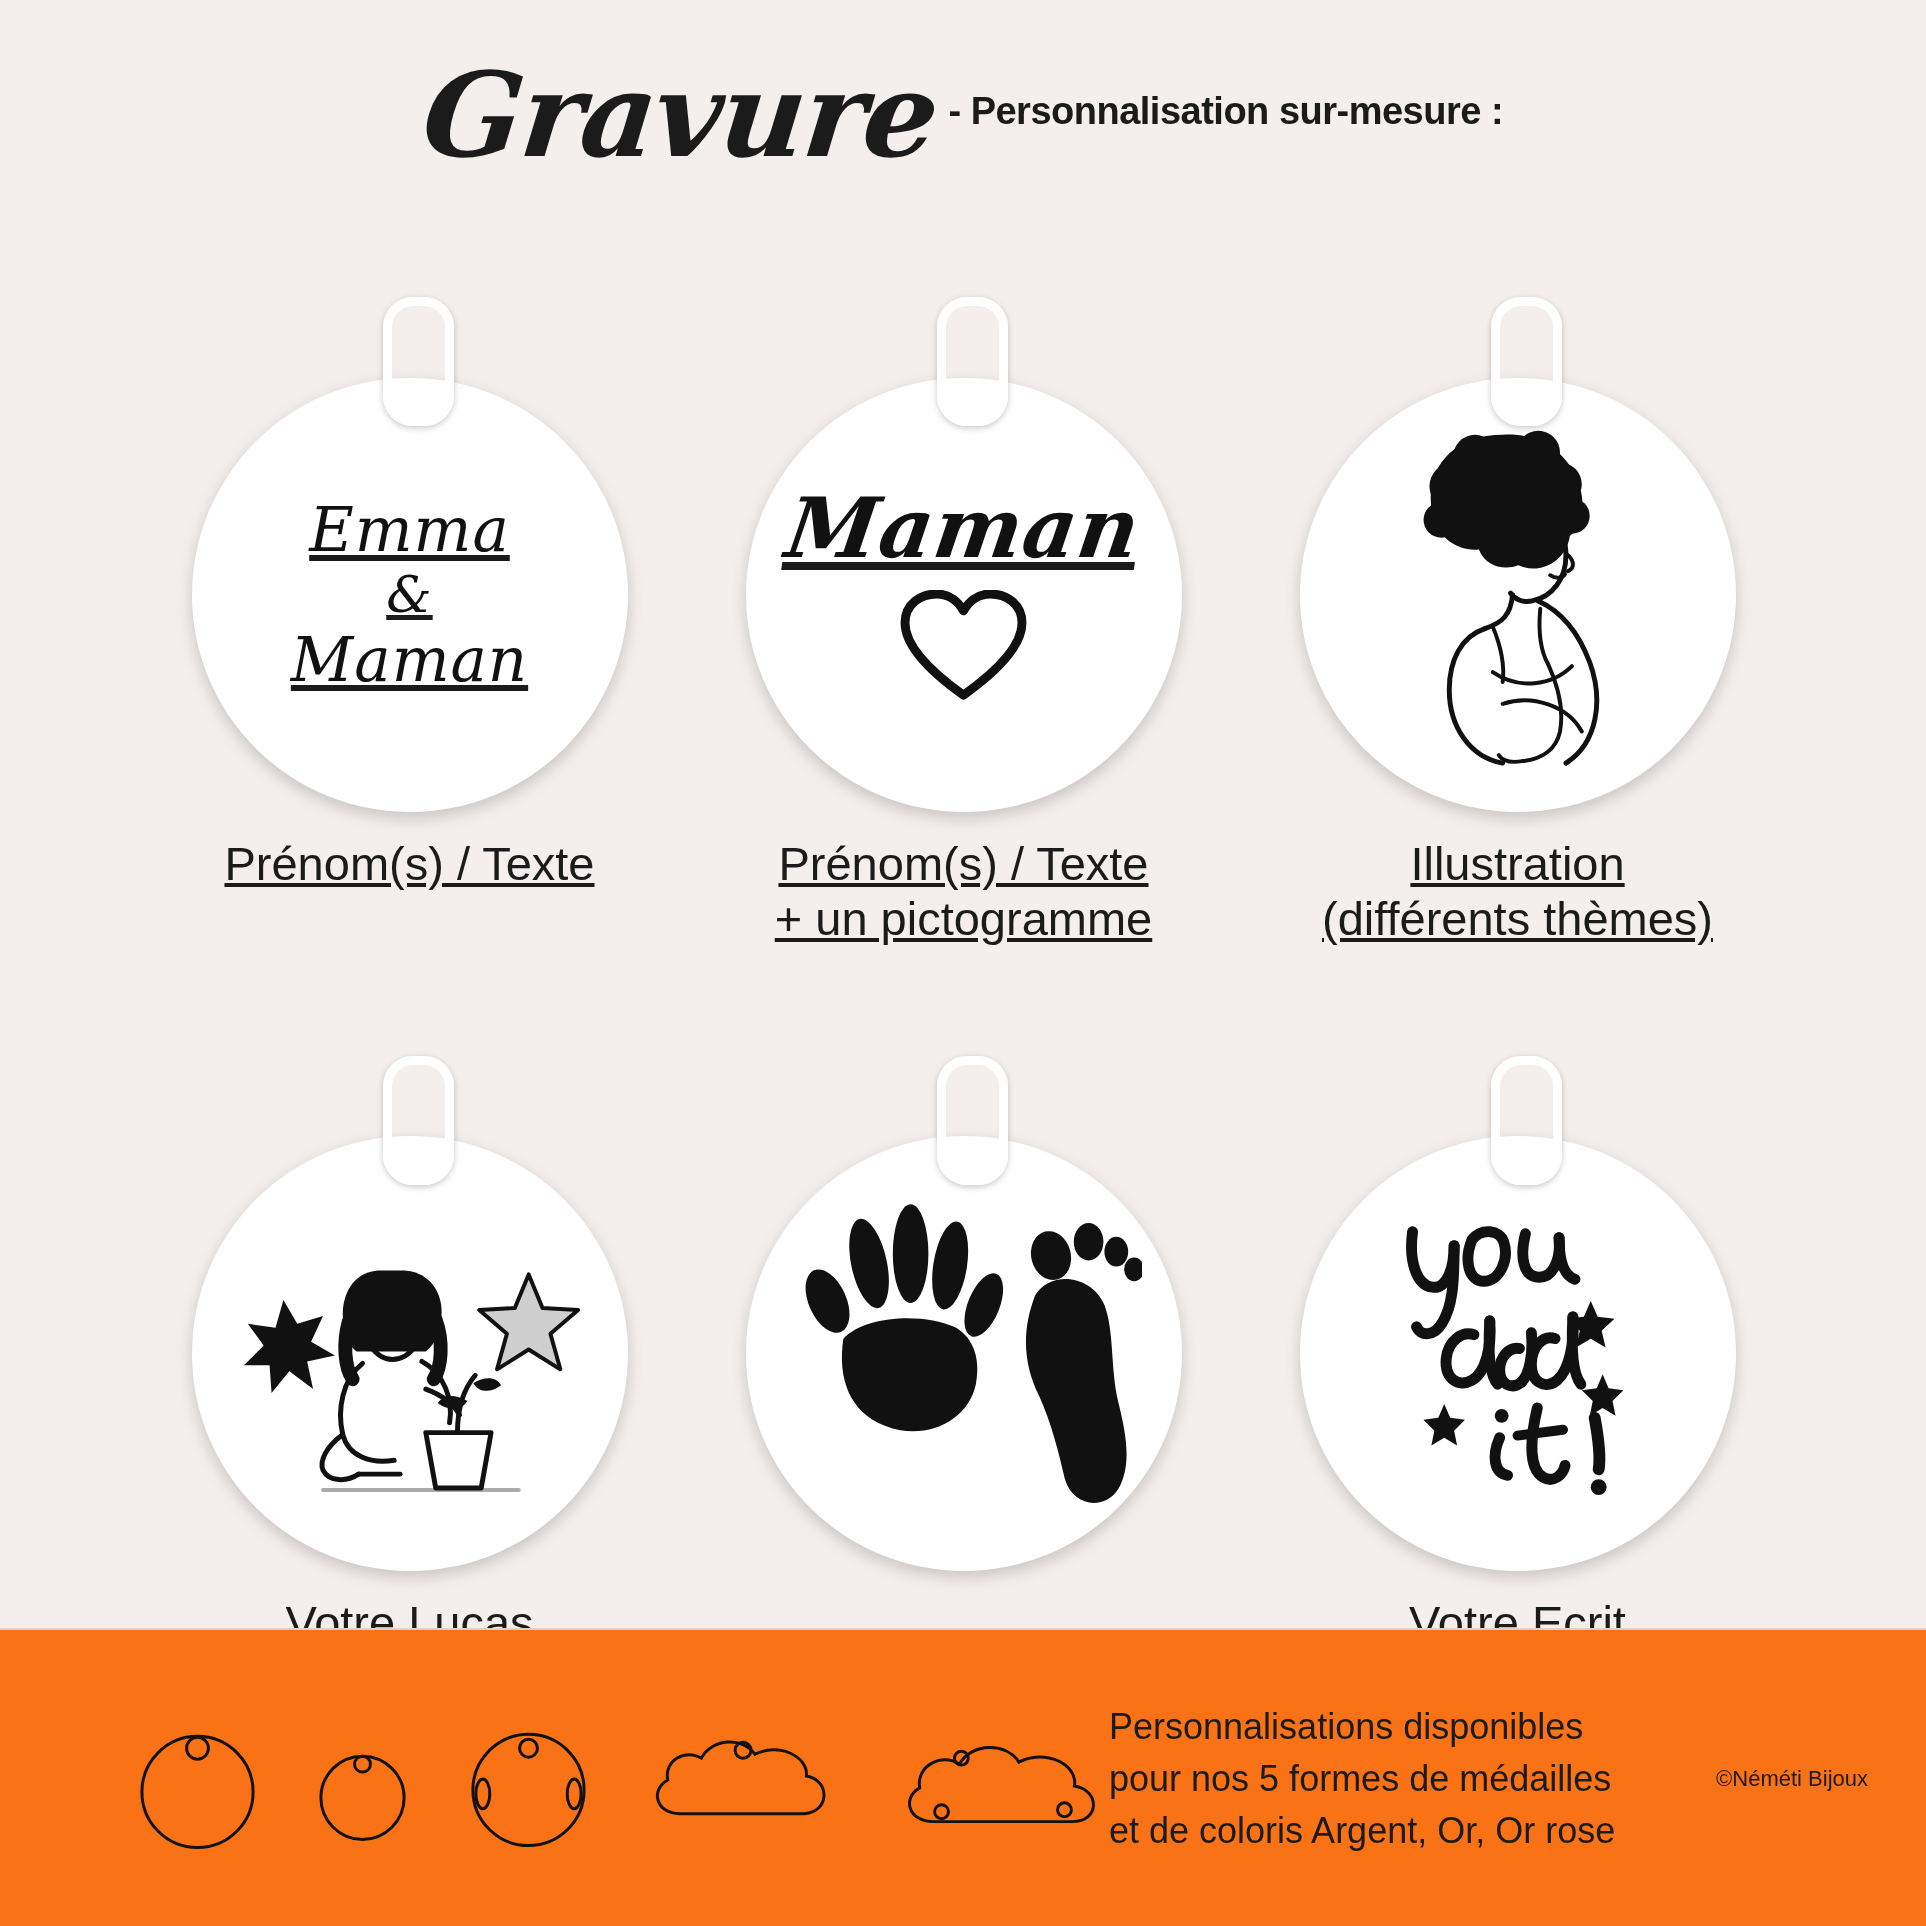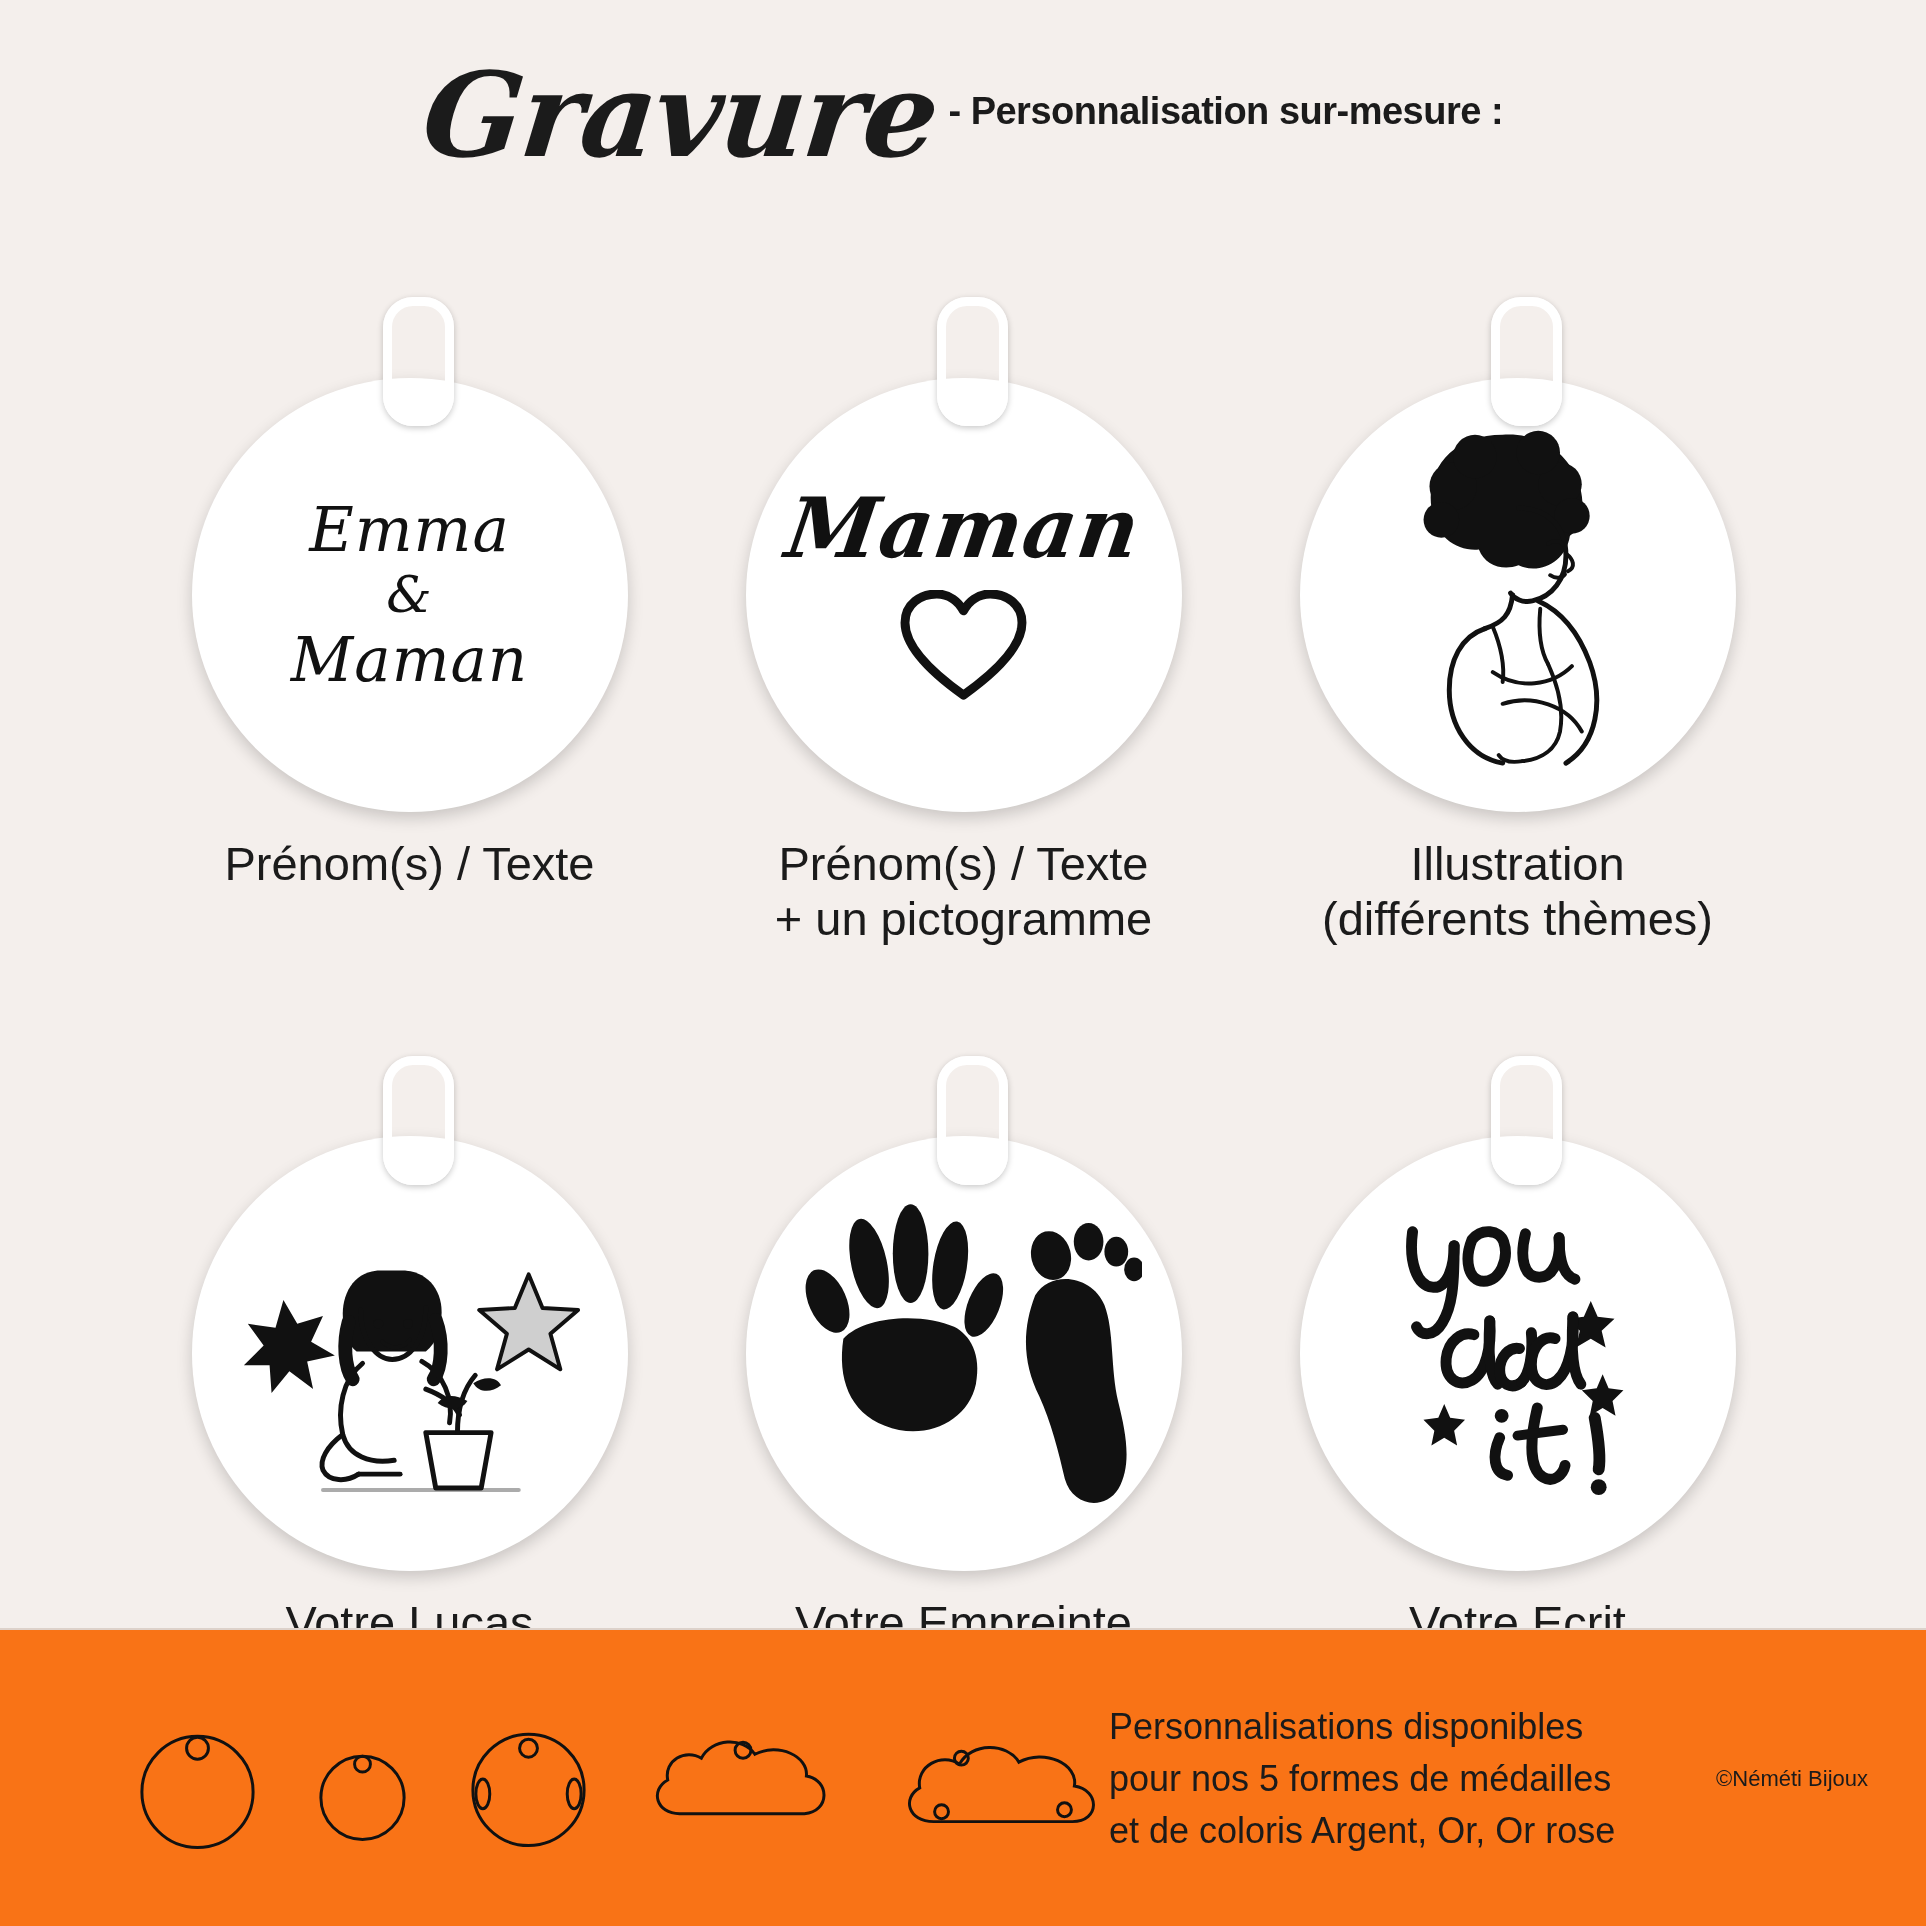--- a/index.html
+++ b/index.html
@@ -34,21 +34,21 @@
     font-weight:700;
     letter-spacing:-0.5px;
     padding-bottom:8px;
   }
 
   
   .grid{
     position:absolute;left:0;top:297px;width:1927px;
   }
   .row{
-    display:flex;justify-content:center;align-items:flex-start;
+    display:flex;justify-content:center;align-items:flex-start;text-decoration:underline;
   }
   .cell{
     width:554px;
     display:flex;flex-direction:column;align-items:center;
   }
   .medal-wrap{
     position:relative;
     width:455px;height:515px;
     display:flex;flex-direction:column;align-items:center;
   }
@@ -295,21 +295,20 @@
               <g fill="#111">
                 <ellipse cx="268" cy="66" rx="20" ry="25" transform="rotate(-14 268 66)"></ellipse>
                 <ellipse cx="306" cy="52" rx="15" ry="19"></ellipse>
                 <ellipse cx="334" cy="62" rx="12" ry="15"></ellipse>
                 <ellipse cx="352" cy="80" rx="10" ry="12"></ellipse>
                 <path d="M252 106 C 238 142, 240 176, 256 208 C 268 234, 276 266, 282 292 C 290 320, 322 324, 336 302 C 350 278, 344 246, 336 214 C 328 180, 332 142, 322 116 C 310 86, 268 80, 252 106 Z"></path>
               </g>
             </svg>
           </div>
         </div>
-        <div class="caption">Votre Empreinte</div>
       </div>
 
       <div class="cell">
         <div class="medal-wrap">
           <div class="bail">
               <div class="ring"></div>
             </div>
           <div class="disc">
             <svg width="297" height="327" viewBox="0 0 300 330">
               <g stroke="#111" fill="none" stroke-linecap="round" stroke-linejoin="round">

